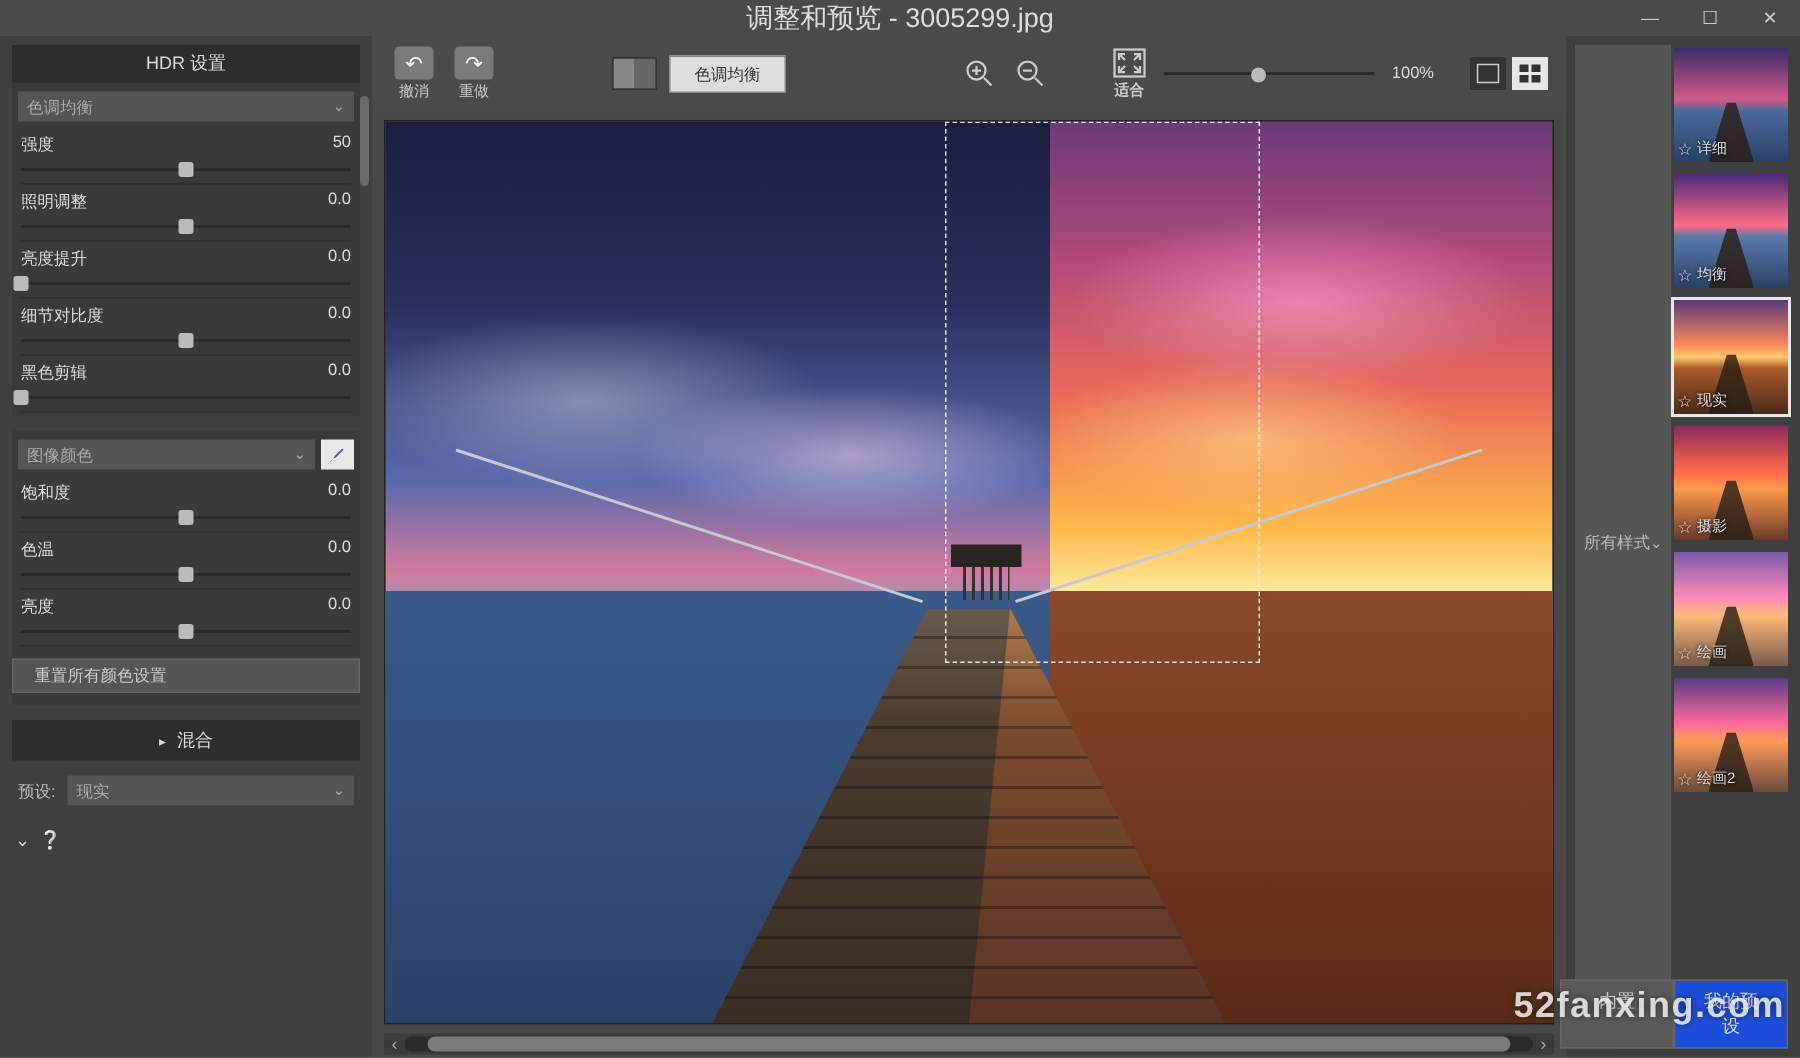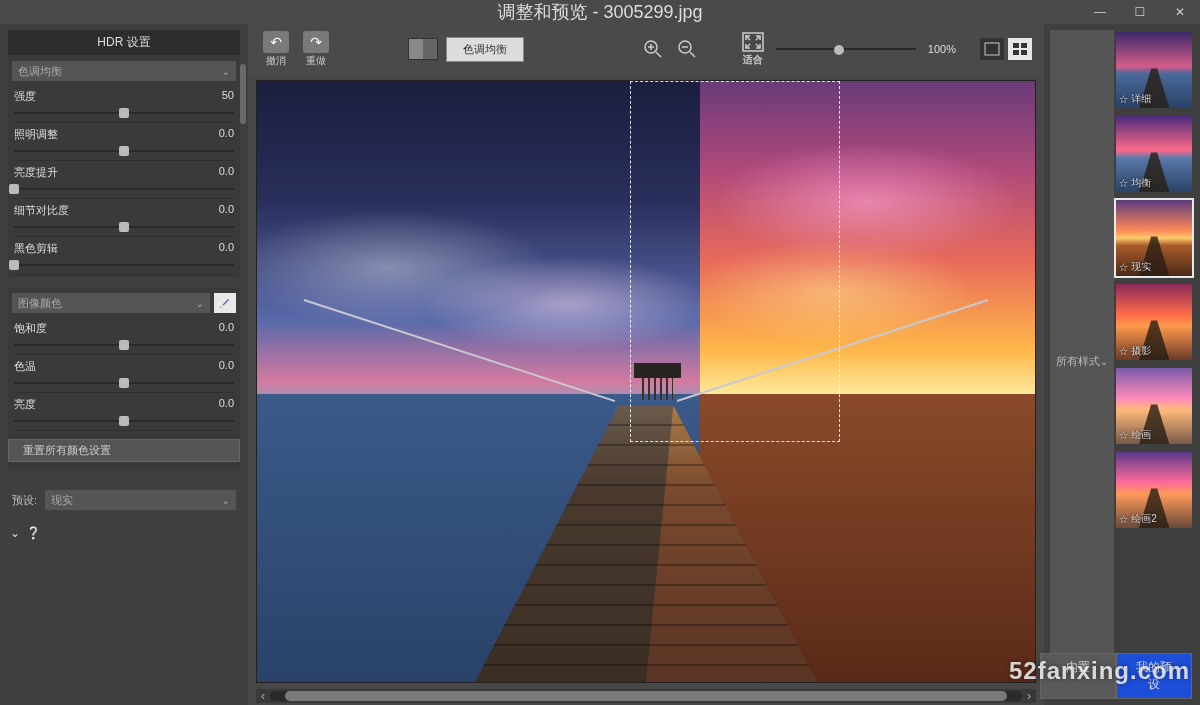--- a/index.html
+++ b/index.html
@@ -265,20 +265,24 @@
       <div class="slider-track">
         <div class="slider-line"></div>
         <div class="slider-thumb" style="left:50%"></div>
       </div>
       <div class="slider-sep"></div>
           </div>
         </div>
       <div class="reset-btn">重置所有颜色设置</div>
     </div>
 
+    <div class="collapse-header">
+      <span class="arrow">▸</span>
+      <span>混合</span>
+    </div>
 
     <div class="preset-row">
       <span>预设:</span>
       <div class="dropdown">
         <span>现实</span>
         <span class="chev">⌄</span>
       </div>
     </div>
 
     <div class="help-row">

